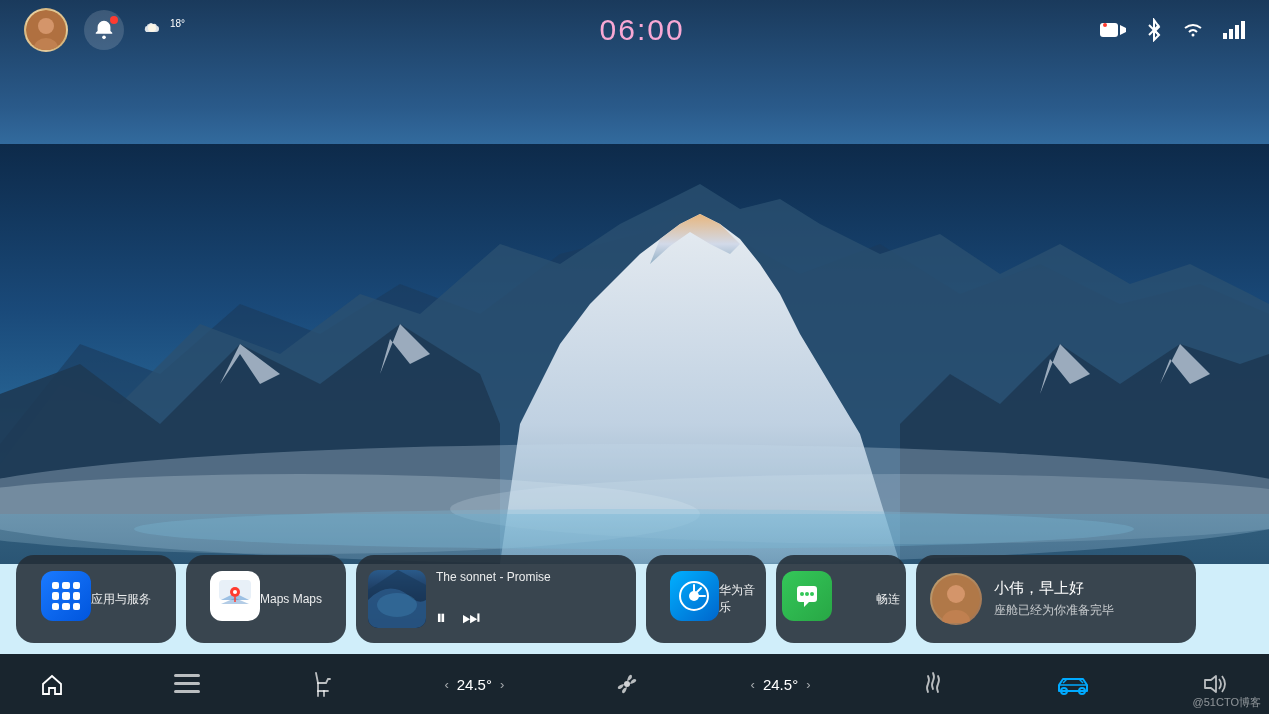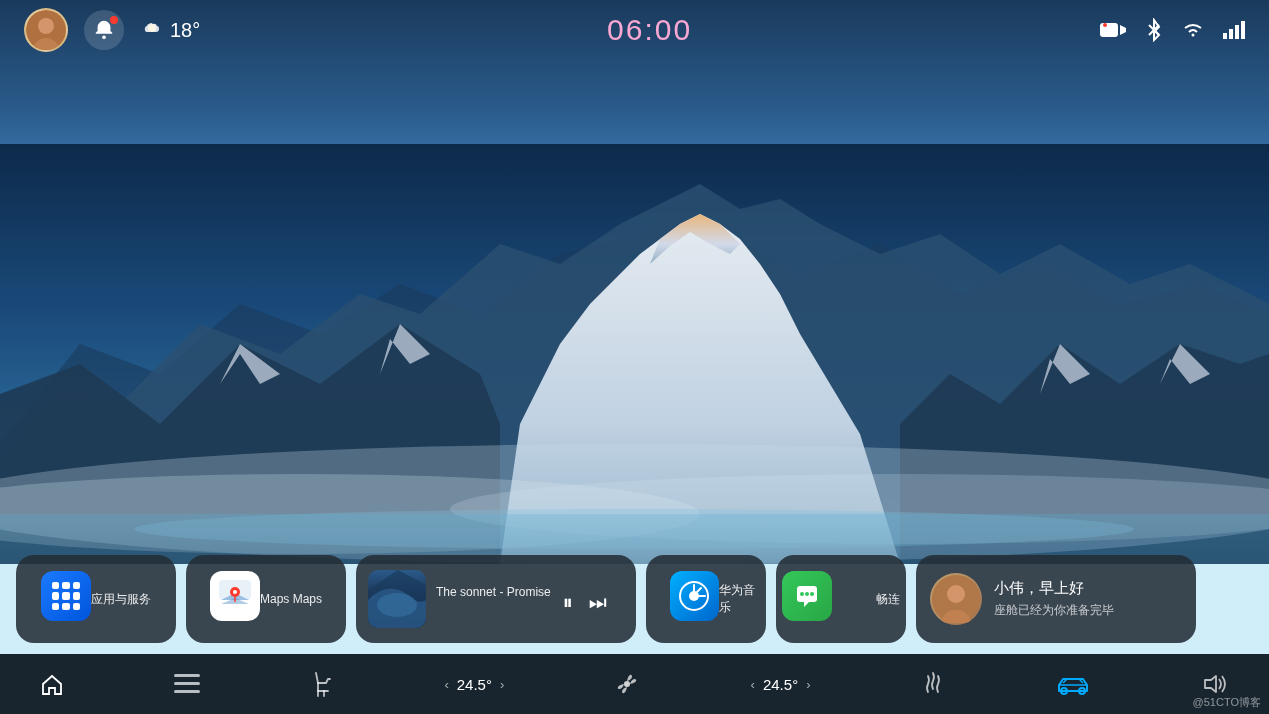--- a/index.html
+++ b/index.html
@@ -88,24 +88,24 @@
       top: 6px;
       right: 6px;
       width: 8px;
       height: 8px;
       background: #ff3b30;
       border-radius: 50%;
     }
 
     .weather-info {
       display: flex;
-      align-items: center;
+      align-items: flex-start;
       gap: 6px;
       color: white;
-      font-size: 20px;
+      font-size: 10px;
     }
 
     .status-center {
       flex: 1;
       display: flex;
       justify-content: center;
       align-items: center;
     }
 
     .time-display {
@@ -211,21 +211,21 @@
 
     .music-album-inner {
       width: 100%;
       height: 100%;
       background: linear-gradient(180deg, #2a5a8a 0%, #1a3050 50%, #0a1530 100%);
     }
 
     .music-info {
       flex: 1;
       display: flex;
-      flex-direction: row;
+      flex-direction: column;
       gap: 12px;
     }
 
     .music-title-text {
       color: rgba(255,255,255,0.9);
       font-size: 12px;
       margin-bottom: 4px;
     }
 
     .music-controls {

